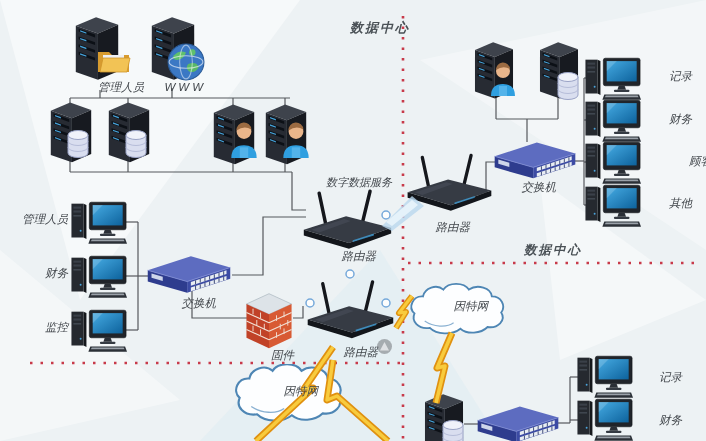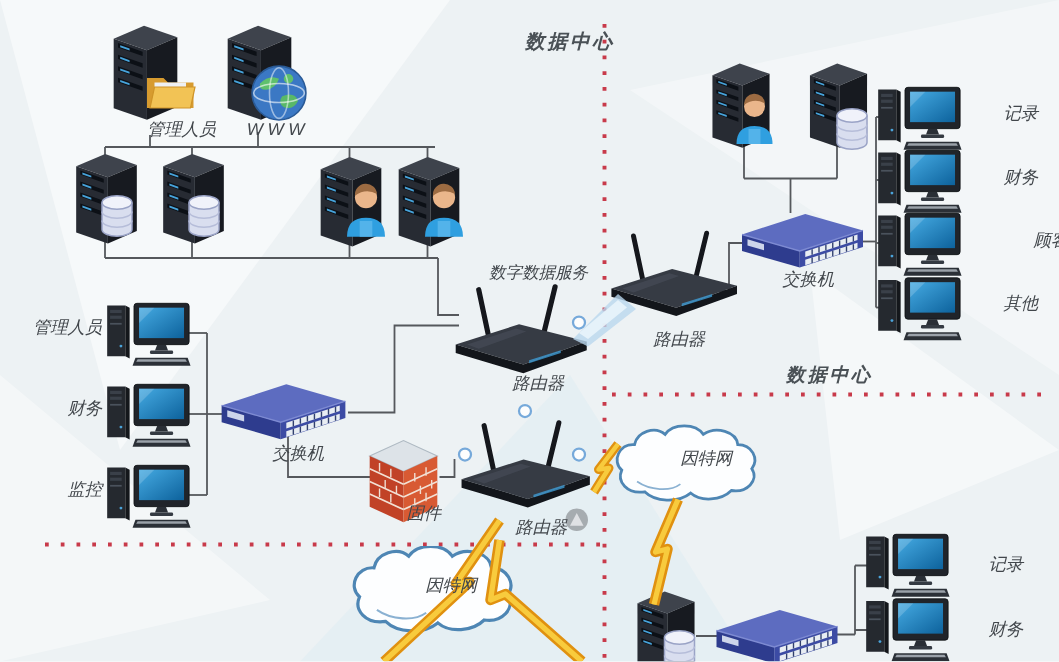--- a/index.html
+++ b/index.html
@@ -385,21 +385,21 @@
 <div class="lbl title" style="left:522px;top:244px;width:60px;font-size:12.5px">数据中心</div>
 
 <div class="lbl" style="left:60px;top:81px;width:84px">管理人员</div>
 <div class="lbl www" style="left:136px;top:81px;width:70px">WWW</div>
 <div class="lbl" style="left:312px;top:176px;width:80px;font-size:11px">数字数据服务</div>
 <div class="lbl" style="left:326px;top:250px;width:50px">路由器</div>
 <div class="lbl" style="left:328px;top:346px;width:50px">路由器</div>
 <div class="lbl" style="left:420px;top:221px;width:50px">路由器</div>
 <div class="lbl" style="left:164px;top:297px;width:52px">交换机</div>
 <div class="lbl" style="left:504px;top:181px;width:52px">交换机</div>
-<div class="lbl" style="left:246px;top:337px;width:48px">固件</div>
+<div class="lbl" style="left:246px;top:349px;width:48px">固件</div>
 <div class="lbl" style="left:428px;top:300px;width:60px">因特网</div>
 <div class="lbl" style="left:258px;top:385px;width:60px">因特网</div>
 
 <div class="lbl" style="left:10px;top:213px;width:58px">管理人员</div>
 <div class="lbl" style="left:10px;top:267px;width:58px">财务</div>
 <div class="lbl" style="left:10px;top:321px;width:58px">监控</div>
 
 <div class="lbl" style="left:646px;top:70px;width:46px">记录</div>
 <div class="lbl" style="left:646px;top:113px;width:46px">财务</div>
 <div class="lbl" style="left:666px;top:155px;width:46px">顾客</div>

